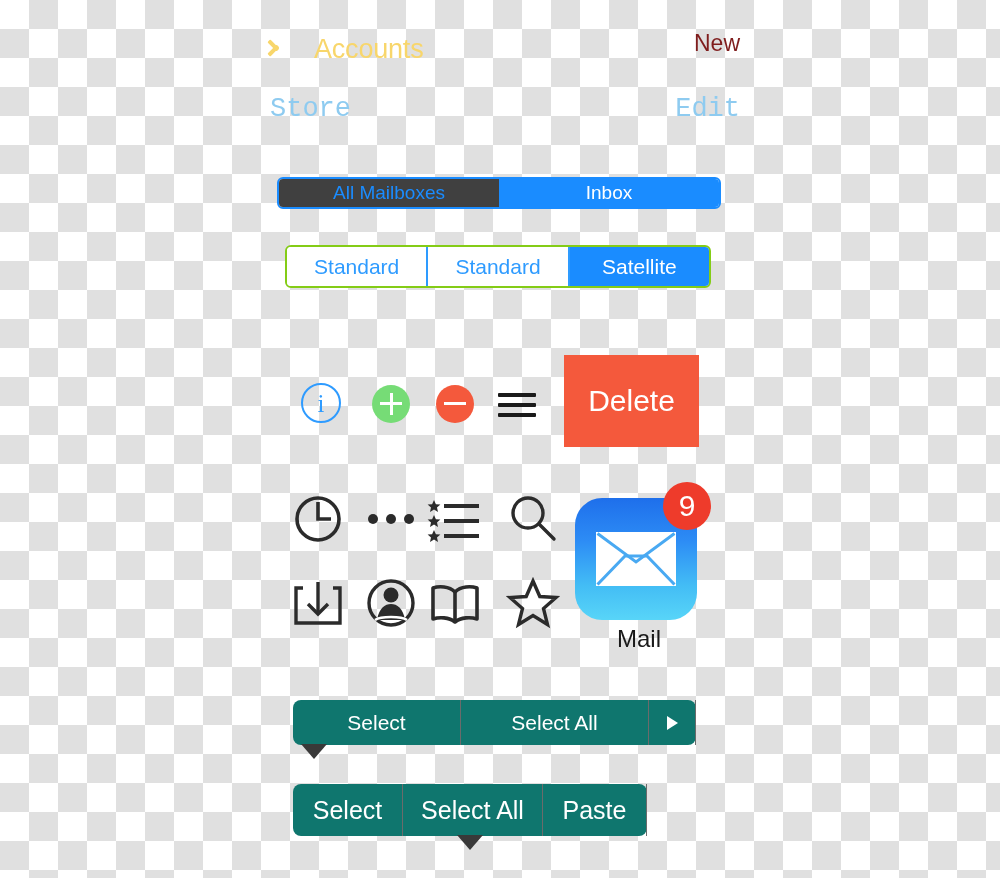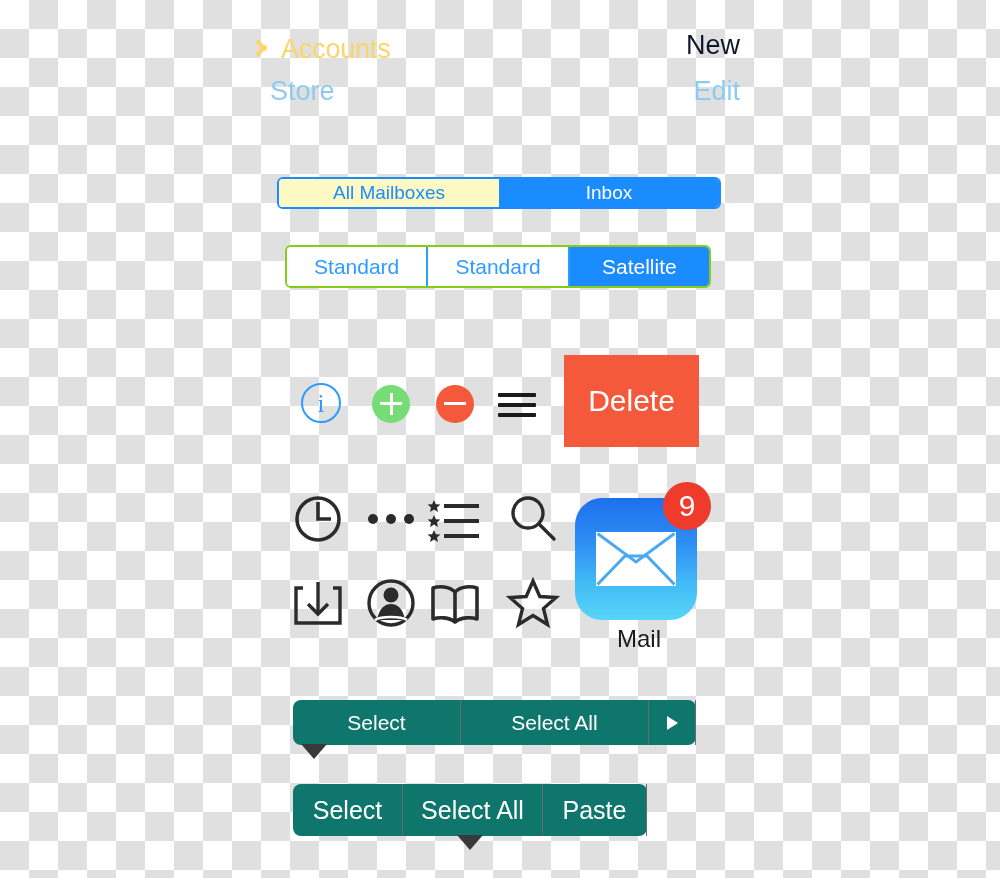--- a/index.html
+++ b/index.html
@@ -30,24 +30,24 @@
   
   .navrow1 {
     position: absolute;
     left: 265px;
     top: 28px;
     width: 475px;
     height: 42px;
   }
   .back-btn {
     position: absolute;
-    left: 0; top: 0;
-    display: flex;
-    align-items: center;
-    gap: 2px;
+    left: 12px; top: 0;
+    display: flex;
+    align-items: center;
+    gap: 23px;
     height: 42px;
   }
   .chev {
     display: block;
     width: 14px; height: 24px;
     position: relative;
   }
   .chev::before,
   .chev::after {
     content: "";
@@ -63,32 +63,33 @@
 
   .gold-text {
     color: #F8D66B;
     font-size: 27px;
     letter-spacing: -0.2px;
     line-height: 1;
   }
   .new-btn {
     position: absolute;
     right: 0; top: 2px;
-    color: #0f172a;
-    font-size: 27px;
+    color: #7f1d1d;
+    font-size: 23px;
     text-align: right;
   }
 
   
   .navrow2 {
     position: absolute;
     left: 265px;
-    top: 76px;
+    top: 94px;
     width: 475px;
     height: 40px;
+    font-family: Liberation Mono, monospace;
   }
   .store-btn {
     position: absolute;
     left: 5px; top: 0;
     color: #8ECBF0;
     font-size: 27px;
   }
   .nav-title {
     position: absolute;
     left: 0; right: 0;
@@ -117,21 +118,21 @@
     border: 2px solid #1A8CFF;
     background: #fff;
   }
   .seg1 .seg {
     flex: 1;
     display: flex;
     align-items: center;
     justify-content: center;
     font-size: 19px;
     color: #1A8CFF;
-    background: #fef9c3;
+    background: #404040;
   }
   .seg1 .seg.on {
     background: #1A8CFF;
     color: #ffffff;
   }
 
   .seg2 {
     position: absolute;
     left: 285px;
     top: 245px;

